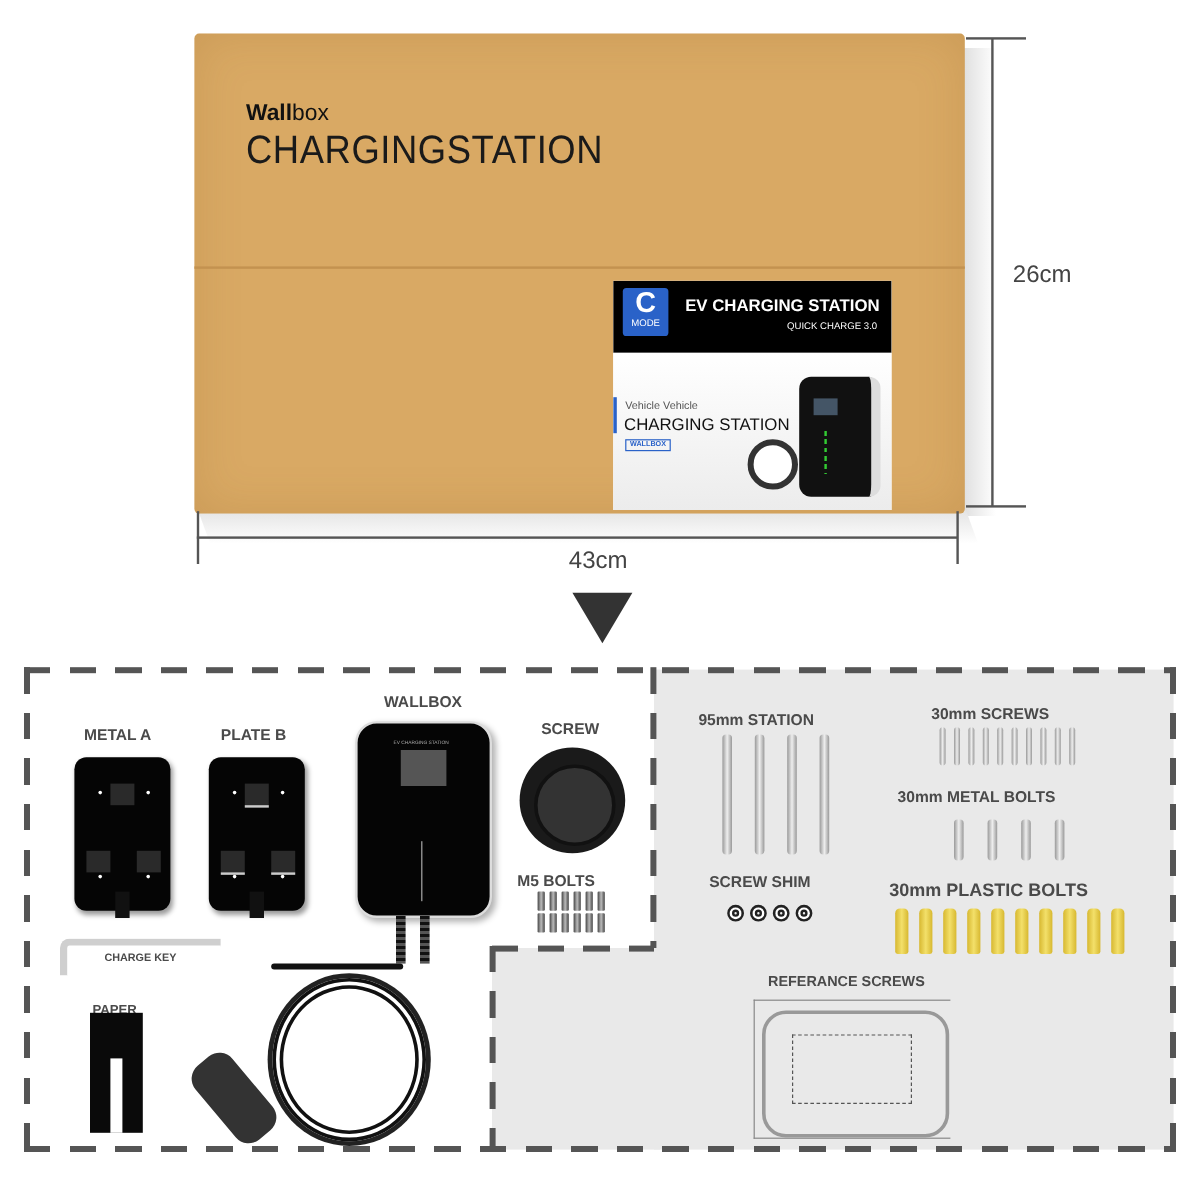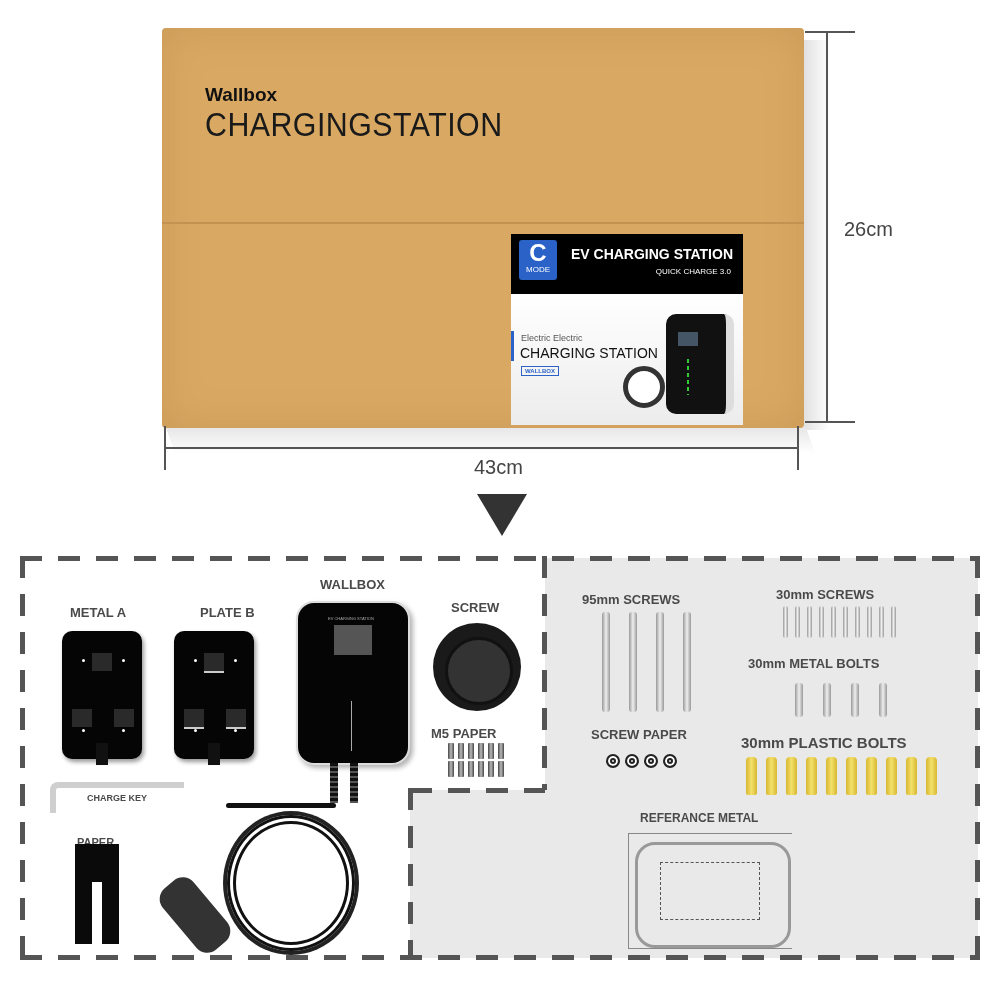--- a/index.html
+++ b/index.html
@@ -5,21 +5,21 @@
   html,body{margin:0;padding:0;background:#fff;}
   body{width:1000px;height:1000px;position:relative;overflow:hidden;font-family:"Liberation Sans",sans-serif;}
   .abs{position:absolute;}
   
   .box-shadow{left:170px;top:425px;width:640px;height:28px;background:linear-gradient(#e4e4e4,#fff);transform:skewX(20deg);}
   .side-shadow{left:800px;top:40px;width:30px;height:390px;background:linear-gradient(90deg,#dcdcdc,#fff);}
   .box{left:162px;top:28px;width:642px;height:400px;background:#d9a964;border-radius:4px;box-shadow:inset 0 0 40px rgba(140,90,30,.18);}
   .box-fold{left:162px;top:222px;width:642px;height:2px;background:#c39250;}
   .brand{left:205px;top:84px;font-size:19px;color:#111;}
   .brand b{font-weight:bold;}
-  .brand span{font-weight:bold;}
+  .brand span{font-weight:normal;}
   .box-title{left:205px;top:106px;font-size:33px;color:#1a1a1a;font-weight:normal;letter-spacing:0.5px;transform:scaleX(0.92);transform-origin:left;}
   .label{left:511px;top:234px;width:232px;height:191px;background:#fff;overflow:hidden;}
   .label-top{left:0;top:0;width:232px;height:60px;background:#000;}
   .mode{left:8px;top:6px;width:38px;height:40px;background:#2a62c8;border-radius:3px;color:#fff;text-align:center;}
   .mode .c{font-size:24px;font-weight:bold;line-height:26px;display:block;}
   .mode .m{font-size:8px;display:block;line-height:8px;}
   .lbl-title{right:10px;top:12px;color:#fff;font-size:14px;font-weight:bold;}
   .lbl-sub{right:12px;top:33px;color:#fff;font-size:8px;}
   .lbl-body{left:0;top:60px;width:232px;height:131px;background:linear-gradient(#fff,#ececec);}
   .lbl-bar{left:0;top:97px;width:3px;height:30px;background:#2a62c8;}
@@ -86,21 +86,21 @@
   <div class="abs label-top">
     <div class="abs mode">
       <span class="c">C</span>
       <span class="m">MODE</span>
     </div>
     <div class="abs lbl-title">EV CHARGING STATION</div>
     <div class="abs lbl-sub">QUICK CHARGE 3.0</div>
   </div>
   <div class="abs lbl-body"></div>
   <div class="abs lbl-bar"></div>
-  <div class="abs lbl-ev">Electric Electric</div>
+  <div class="abs lbl-ev">Vehicle Vehicle</div>
   <div class="abs lbl-cs">CHARGING STATION</div>
   <div class="abs lbl-wb">WALLBOX</div>
   <div class="abs lbl-coil"></div>
   <div class="abs lbl-dev">
       <div class="scr"></div>
       <div class="led"></div>
     </div>
 </div>
 
 <div class="abs dim-v"></div>
@@ -129,21 +129,21 @@
   <div class="sq" style="left:30px;top:22px;"></div>
   <div class="sq" style="left:10px;top:78px;"></div>
   <div class="sq" style="left:52px;top:78px;"></div>
   <div class="dot" style="left:20px;top:28px;"></div>
     <div class="dot" style="left:60px;top:28px;"></div>
   <div class="dot" style="left:20px;top:98px;"></div>
     <div class="dot" style="left:60px;top:98px;"></div>
   <div class="tab"></div>
 </div>
 
-<div class="abs cap" style="left:200px;top:605px;text-align:center;">PLATE B</div>
+<div class="abs cap" style="left:184px;top:605px;text-align:center;">PLATE B</div>
 <div class="abs plate" style="left:174px;top:631px;">
   <div class="sq" style="left:30px;top:22px;border-bottom:2px solid #ccc;"></div>
   <div class="sq" style="left:10px;top:78px;border-bottom:2px solid #ccc;"></div>
   <div class="sq" style="left:52px;top:78px;border-bottom:2px solid #ccc;"></div>
   <div class="dot" style="left:20px;top:28px;"></div>
     <div class="dot" style="left:60px;top:28px;"></div>
   <div class="dot" style="left:20px;top:98px;"></div>
     <div class="dot" style="left:60px;top:98px;"></div>
   <div class="tab"></div>
 </div>
@@ -156,21 +156,21 @@
 </div>
 <div class="abs" style="left:330px;top:763px;width:8px;height:40px;background:repeating-linear-gradient(#111 0 3px,#555 3px 5px);"></div>
 <div class="abs" style="left:350px;top:763px;width:8px;height:40px;background:repeating-linear-gradient(#111 0 3px,#555 3px 5px);"></div>
 <div class="abs" style="left:226px;top:803px;width:110px;height:5px;background:#111;border-radius:3px;"></div>
 
 <div class="abs cap" style="left:451px;top:600px;">SCREW</div>
 <div class="abs socket">
     <div class="inner"></div>
   </div>
 
-<div class="abs cap" style="left:431px;top:726px;">M5 PAPER</div>
+<div class="abs cap" style="left:431px;top:726px;">M5 BOLTS</div>
 <div class="abs" style="left:448px;top:743px;">
   <div class="screw-row">
       <div class="screw"></div>
       <div class="screw"></div>
       <div class="screw"></div>
       <div class="screw"></div>
       <div class="screw"></div>
       <div class="screw"></div>
     </div>
   <div class="screw-row" style="margin-top:2px;">
@@ -187,29 +187,29 @@
 <div class="abs cap" style="left:87px;top:793px;font-size:9px;">CHARGE KEY</div>
 
 <div class="abs cap" style="left:77px;top:836px;font-size:11px;">PAPER</div>
 <div class="abs hook">
     <div class="slot"></div>
   </div>
 
 <div class="abs coil"></div>
 <div class="abs gun"></div>
 
-<div class="abs cap" style="left:582px;top:592px;">95mm SCREWS</div>
+<div class="abs cap" style="left:582px;top:592px;">95mm STATION</div>
 <div class="abs" style="left:602px;top:612px;display:flex;gap:19px;">
   <div class="long-screw" style="height:100px;"></div>
     <div class="long-screw" style="height:100px;"></div>
     <div class="long-screw" style="height:100px;"></div>
     <div class="long-screw" style="height:100px;"></div>
 </div>
 
-<div class="abs cap" style="left:591px;top:727px;">SCREW PAPER</div>
+<div class="abs cap" style="left:591px;top:727px;">SCREW SHIM</div>
 <div class="abs" style="left:606px;top:754px;display:flex;gap:5px;">
   <div class="shim"></div>
     <div class="shim"></div>
     <div class="shim"></div>
     <div class="shim"></div>
 </div>
 
 <div class="abs cap" style="left:776px;top:587px;">30mm SCREWS</div>
 <div class="abs" style="left:783px;top:606px;display:flex;gap:7px;">
   <div class="long-screw" style="width:5px;height:32px;"></div>
@@ -239,17 +239,17 @@
     <div class="plastic"></div>
     <div class="plastic"></div>
     <div class="plastic"></div>
     <div class="plastic"></div>
     <div class="plastic"></div>
     <div class="plastic"></div>
     <div class="plastic"></div>
     <div class="plastic"></div>
 </div>
 
-<div class="abs cap" style="left:640px;top:811px;font-size:12px;">REFERANCE METAL</div>
+<div class="abs cap" style="left:640px;top:811px;font-size:12px;">REFERANCE SCREWS</div>
 <div class="abs paper">
   <div class="rr"></div>
   <div class="dotted"></div>
 </div>
 
 </body></html>

